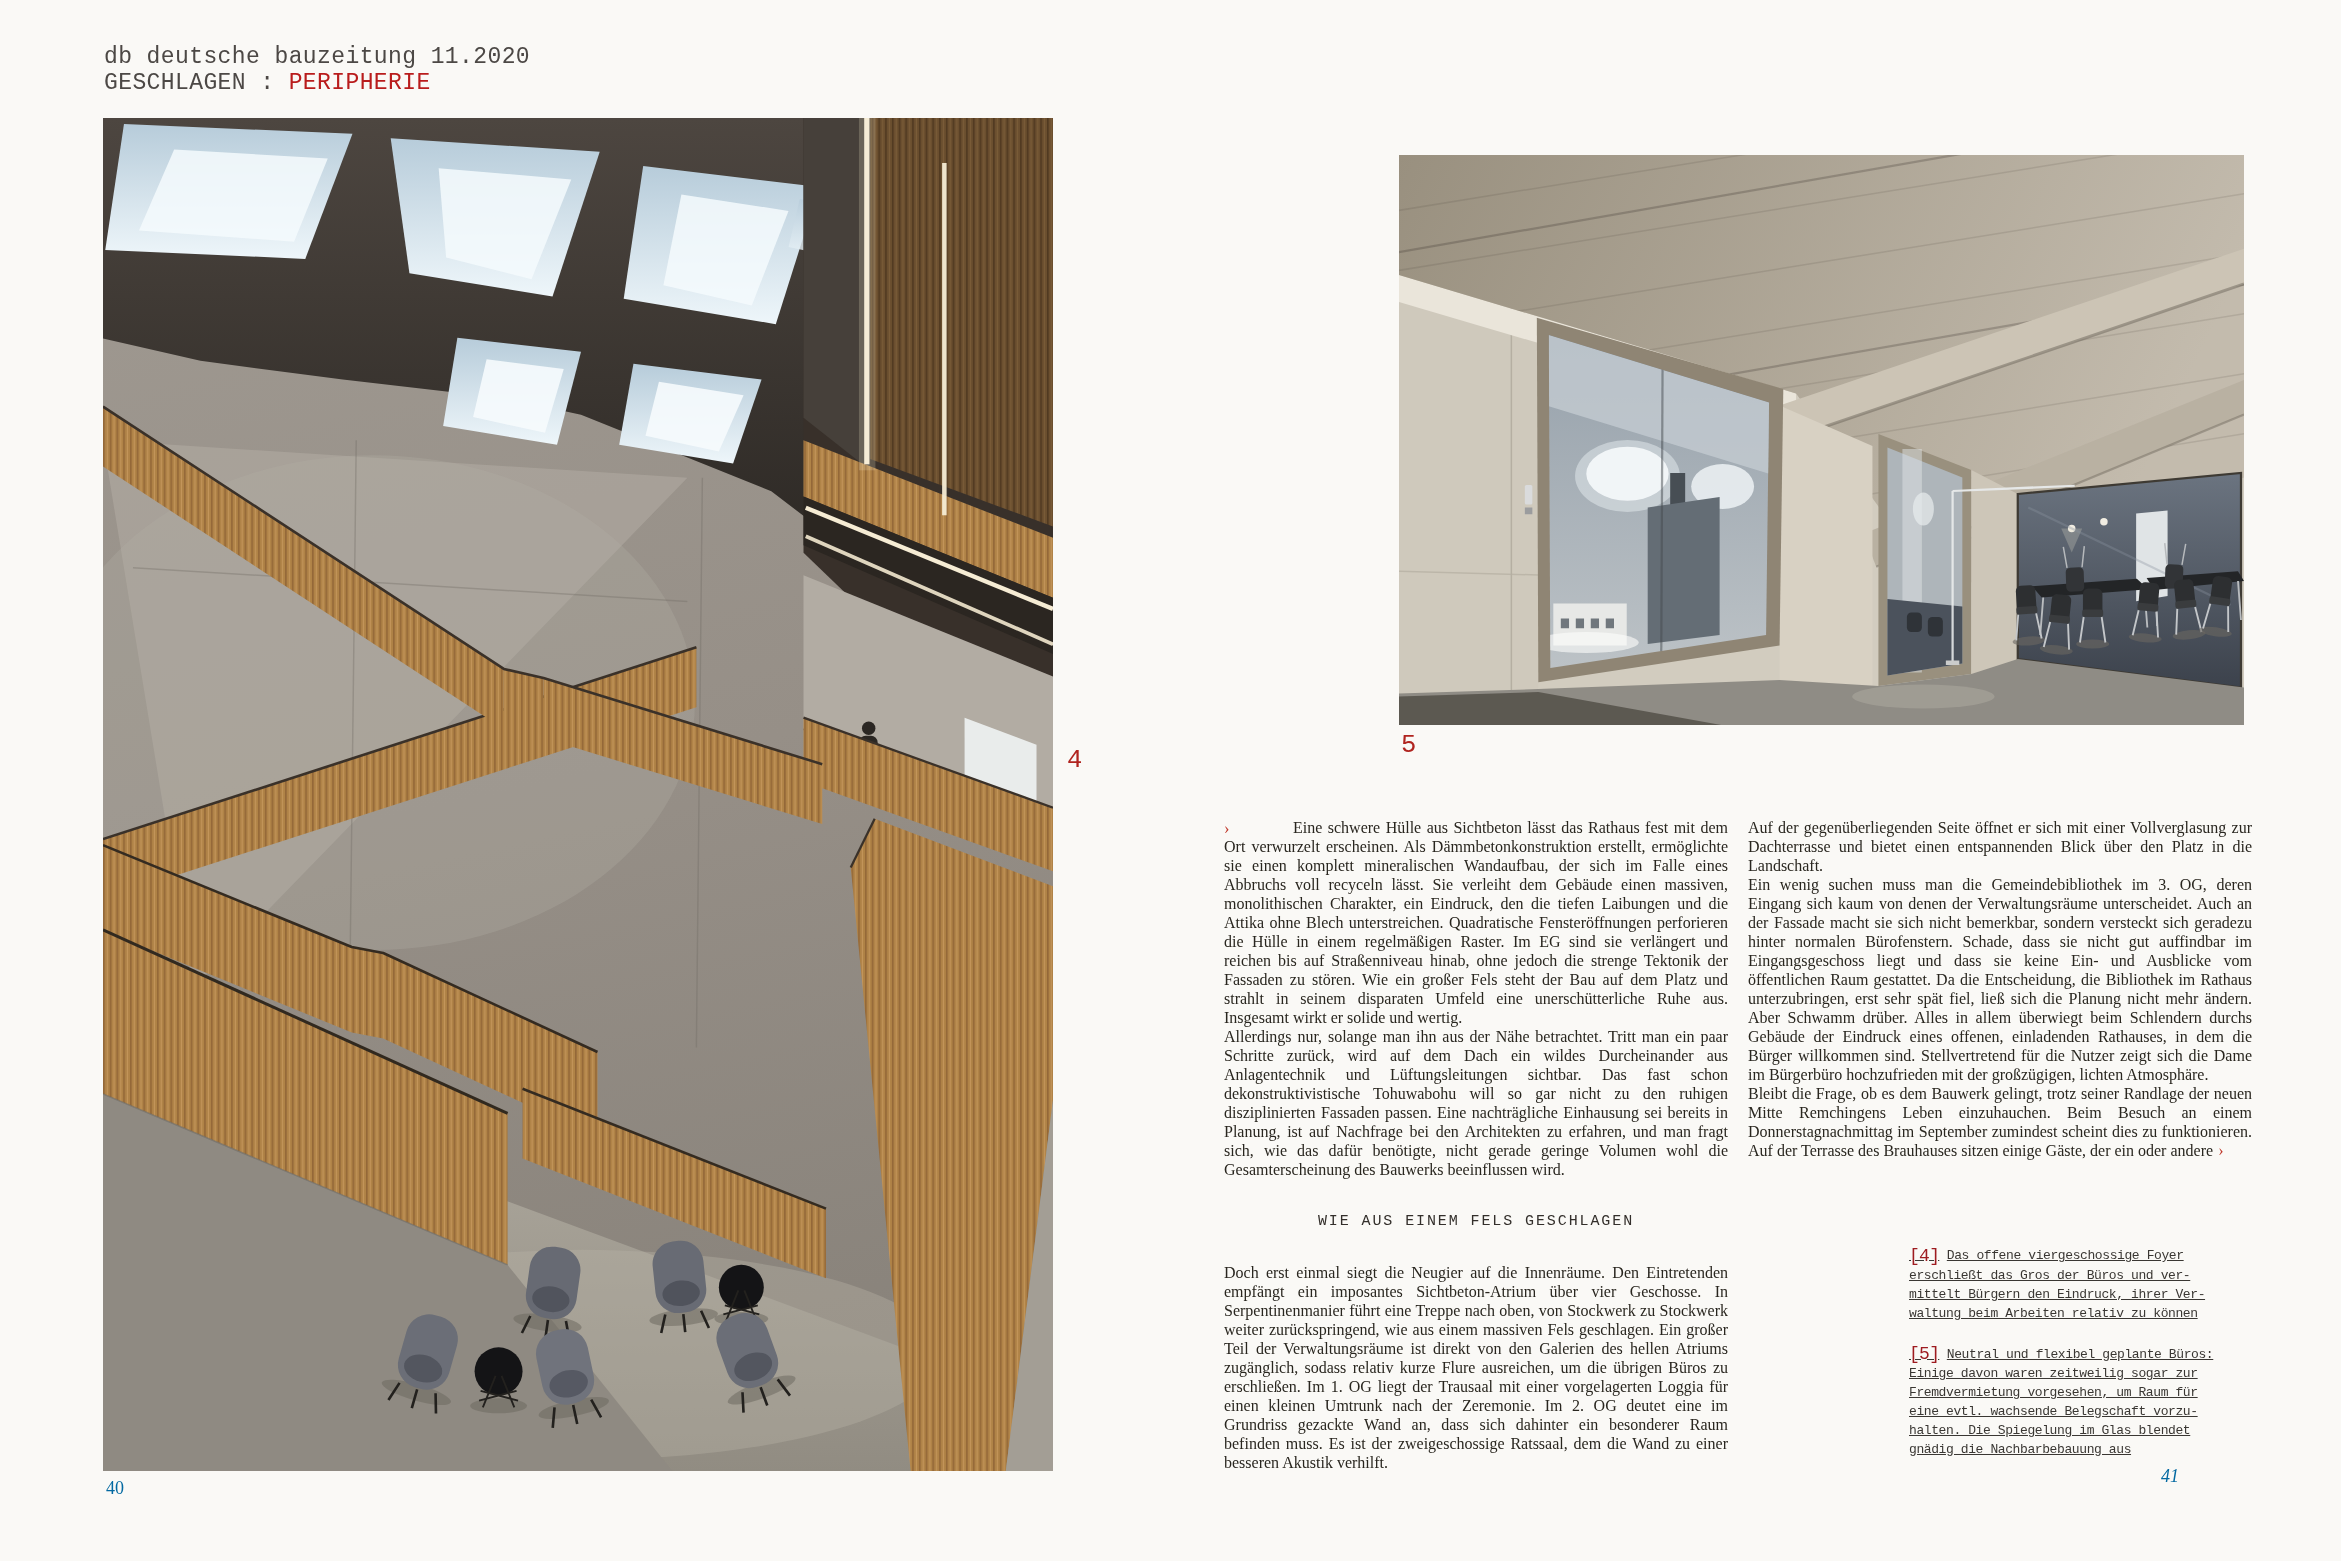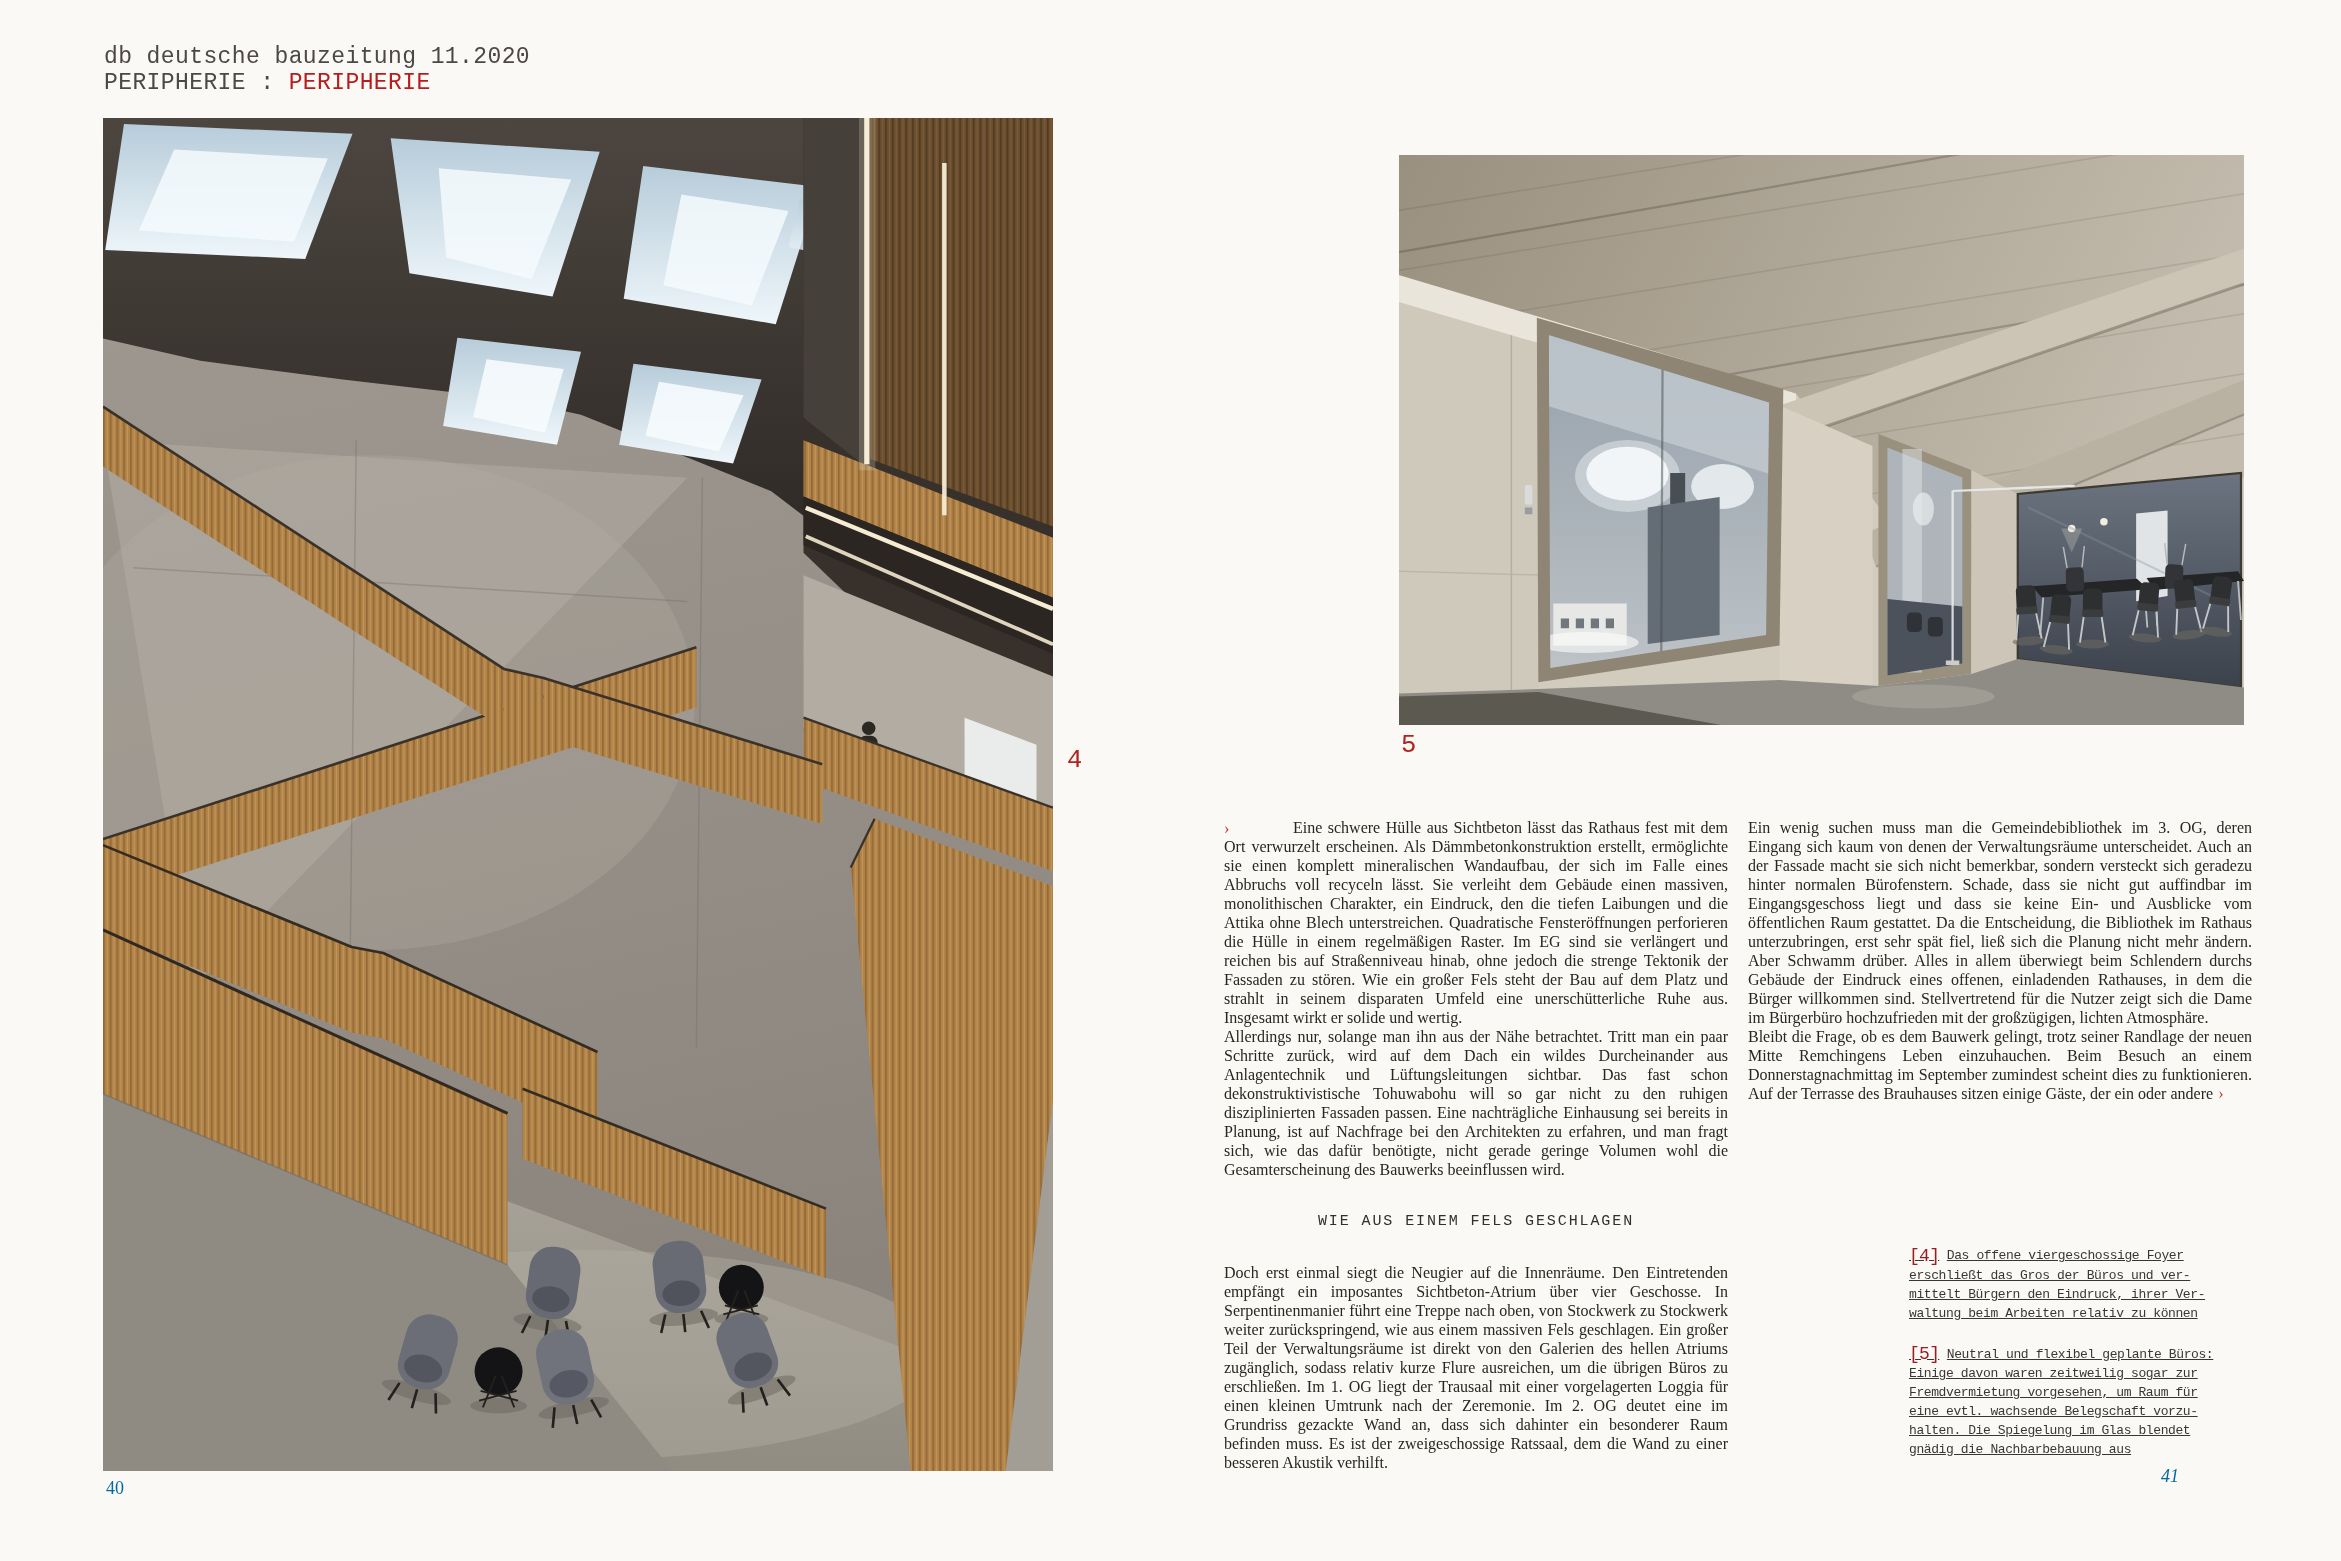--- a/index.html
+++ b/index.html
@@ -40,21 +40,21 @@
   #page-num-left{left:106px;top:1478px;}
   #page-num-right{left:2161px;top:1466px;font-style:italic;}
 </style>
 </head>
 <body>
 
 <div class="spread">
 
   <div class="masthead">
     <div>db deutsche bauzeitung 11.2020</div>
-    <div><span>PERIPHERIE : </span><span class="accent">PERIPHERIE</span></div>
+    <div><span>GESCHLAGEN : </span><span class="accent">PERIPHERIE</span></div>
   </div>
 
   <figure class="photo" id="atrium-photo" style="margin:0">
     <svg viewBox="0 0 1268 1805" preserveAspectRatio="none">
       <defs>
         <linearGradient id="lgWall" x1="0" y1="0" x2="0.15" y2="1">
           <stop offset="0" stop-color="#a09a92"></stop>
             <stop offset=".55" stop-color="#968f87"></stop>
             <stop offset="1" stop-color="#89837b"></stop>
         </linearGradient>
@@ -412,20 +412,21 @@
   <div class="fig-marker" id="fig5-marker">5</div>
 
   <div class="col" id="col1">
     <p class="lead"><span class="lead-marker">›</span><span>Eine schwere Hülle aus Sichtbeton lässt das Rathaus fest mit dem Ort verwurzelt erscheinen. Als Dämmbetonkonstruktion erstellt, ermöglichte sie einen komplett mineralischen Wandaufbau, der sich im Falle eines Abbruchs voll recyceln lässt. Sie verleiht dem Gebäude einen massiven, monolithischen Charakter, ein Eindruck, den die tiefen Laibungen und die Attika ohne Blech unterstreichen. Quadratische Fensteröffnungen perforieren die Hülle in einem regelmäßigen Raster. Im EG sind sie verlängert und reichen bis auf Straßenniveau hinab, ohne jedoch die strenge Tektonik der Fassaden zu stören. Wie ein großer Fels steht der Bau auf dem Platz und strahlt in seinem disparaten Umfeld eine unerschütterliche Ruhe aus. Insgesamt wirkt er solide und wertig.</span></p>
     <p>Allerdings nur, solange man ihn aus der Nähe betrachtet. Tritt man ein paar Schritte zurück, wird auf dem Dach ein wildes Durcheinander aus Anlagentechnik und Lüftungsleitungen sichtbar. Das fast schon dekonstruktivistische Tohuwabohu will so gar nicht zu den ruhigen disziplinierten Fassaden passen. Eine nachträgliche Einhausung sei bereits in Planung, ist auf Nachfrage bei den Architekten zu erfahren, und man fragt sich, wie das dafür benötigte, nicht gerade geringe Volumen wohl die Gesamterscheinung des Bauwerks beeinflussen wird.</p>
     <p class="section-heading">WIE AUS EINEM FELS GESCHLAGEN</p>
     <p>Doch erst einmal siegt die Neugier auf die Innenräume. Den Eintretenden empfängt ein imposantes Sichtbeton-Atrium über vier Geschosse. In Serpentinenmanier führt eine Treppe nach oben, von Stockwerk zu Stockwerk weiter zurückspringend, wie aus einem massiven Fels geschlagen. Ein großer Teil der Verwaltungsräume ist direkt von den Galerien des hellen Atriums zugänglich, sodass relativ kurze Flure ausreichen, um die übrigen Büros zu erschließen. Im 1. OG liegt der Trausaal mit einer vorgelagerten Loggia für einen kleinen Umtrunk nach der Zeremonie. Im 2. OG deutet eine im Grundriss gezackte Wand an, dass sich dahinter ein besonderer Raum befinden muss. Es ist der zweigeschossige Ratssaal, dem die Wand zu einer besseren Akustik verhilft.</p>
   </div>
 
   <div class="col" id="col2">
+    <p>Auf der gegenüberliegenden Seite öffnet er sich mit einer Vollverglasung zur Dachterrasse und bietet einen entspannenden Blick über den Platz in die Landschaft.</p>
     <p>Ein wenig suchen muss man die Gemeindebibliothek im 3. OG, deren Eingang sich kaum von denen der Verwaltungsräume unterscheidet. Auch an der Fassade macht sie sich nicht bemerkbar, sondern versteckt sich geradezu hinter normalen Bürofenstern. Schade, dass sie nicht gut auffindbar im Eingangsgeschoss liegt und dass sie keine Ein- und Ausblicke vom öffentlichen Raum gestattet. Da die Entscheidung, die Bibliothek im Rathaus unterzubringen, erst sehr spät fiel, ließ sich die Planung nicht mehr ändern. Aber Schwamm drüber. Alles in allem überwiegt beim Schlendern durchs Gebäude der Eindruck eines offenen, einladenden Rathauses, in dem die Bürger willkommen sind. Stellvertretend für die Nutzer zeigt sich die Dame im Bürgerbüro hochzufrieden mit der großzügigen, lichten Atmosphäre.</p>
     <p><span>Bleibt die Frage, ob es dem Bauwerk gelingt, trotz seiner Randlage der neuen Mitte Remchingens Leben einzuhauchen. Beim Besuch an einem Donnerstagnachmittag im September zumindest scheint dies zu funktionieren. Auf der Terrasse des Brauhauses sitzen einige Gäste, der ein oder andere</span><span class="end-marker">›</span></p>
   </div>
 
   <div class="captions">
     <div class="caption">
       <div><span class="cap-marker">[4]</span><span>Das offene viergeschossige Foyer</span></div>
       <div>erschließt das Gros der Büros und ver-</div>
       <div>mittelt Bürgern den Eindruck, ihrer Ver-</div>
       <div>waltung beim Arbeiten relativ zu können</div>

